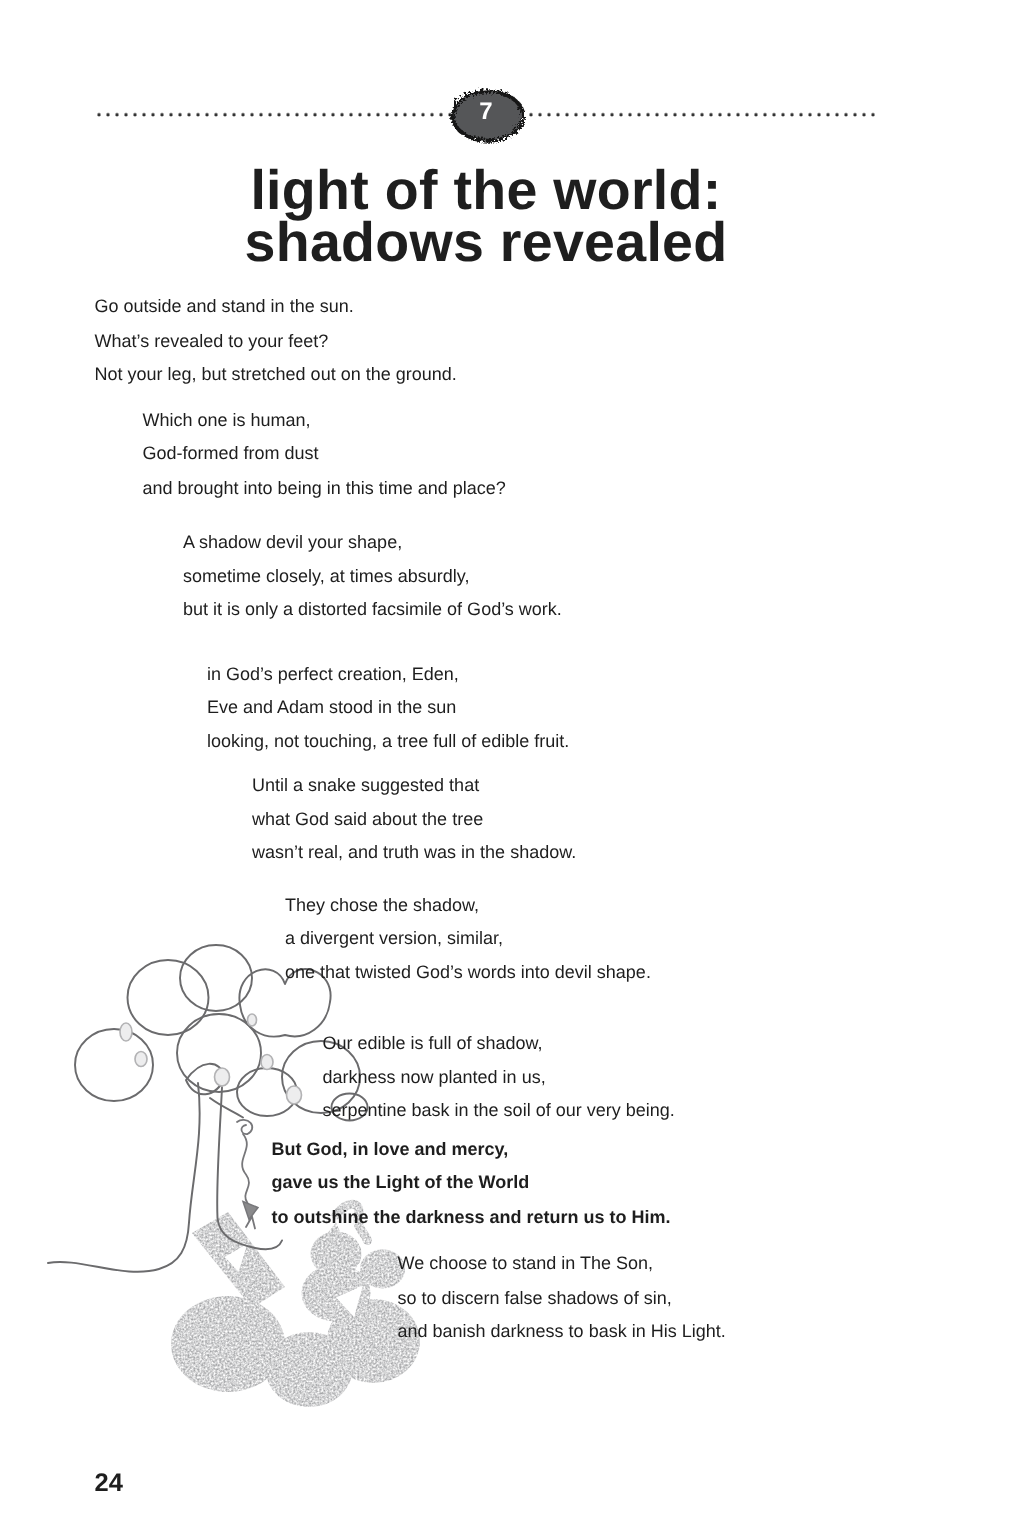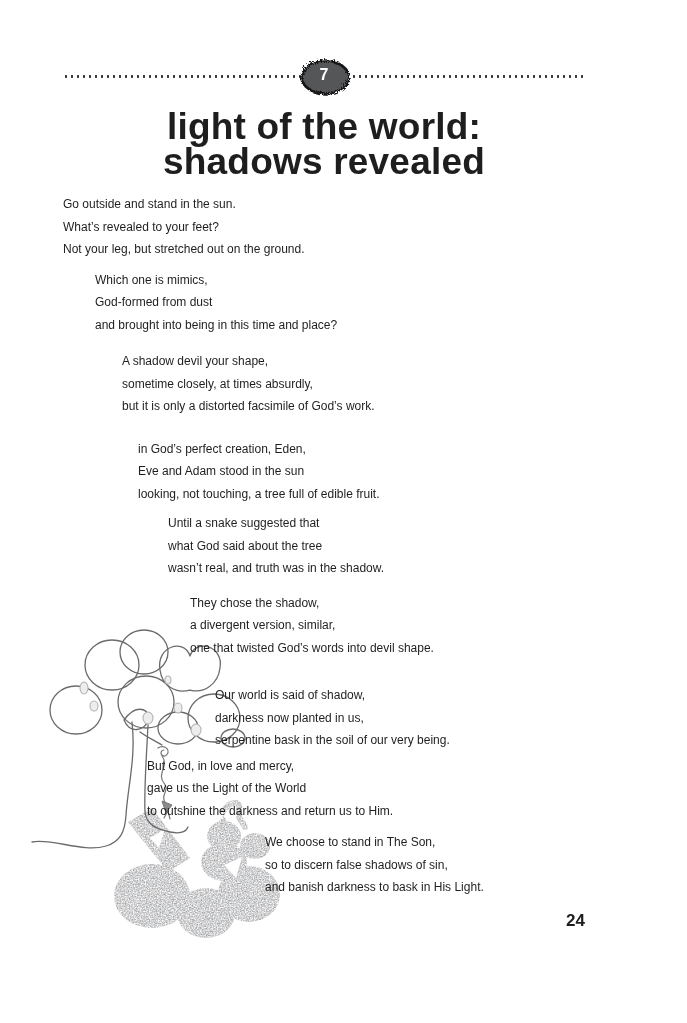--- a/index.html
+++ b/index.html
@@ -34,25 +34,25 @@
   .poem{position:absolute;left:63px;top:193px;width:560px;z-index:2;}
   .poem p{margin:0;font-size:12px;line-height:22.5px;white-space:nowrap;}
   .stanza{margin:0;}
   .s1{margin-left:0;   margin-bottom:8px;}
   .s2{margin-left:32px; margin-bottom:14px;}
   .s3{margin-left:59px; margin-bottom:20px;}
   .s4{margin-left:75px; margin-bottom:7px;}
   .s5{margin-left:105px;margin-bottom:12px;}
   .s6{margin-left:127px;margin-bottom:25px;}
   .s7{margin-left:152px;margin-bottom:3px;}
-  .s8{margin-left:84px;margin-bottom:9px;}
+  .s8{margin-left:118px;margin-bottom:9px;font-weight:bold;}
   .s9{margin-left:202px;margin-bottom:0;}
   
   .pagenum{
-    position:absolute;left:63px;top:911px;width:522px;text-align:right;
+    position:absolute;left:63px;top:979px;width:522px;text-align:left;
     font-size:17px;font-weight:bold;color:var(--text,#111);
   }
   
   .illus{position:absolute;left:28px;top:610px;width:265px;height:335px;z-index:1;}
   .tree-stroke{fill:none;stroke:var(--tree-line,#6b6b6d);stroke-width:1.3;stroke-linecap:round;stroke-linejoin:round;}
   .fruit{fill:#ededee;stroke:var(--fruit-line,#b3b3b5);stroke-width:1.1;}
   .snake-stroke{fill:none;stroke:#77777a;stroke-width:1.2;stroke-linecap:round;}
   .snake-head{fill:#8a8a8c;stroke:#77777a;stroke-width:1;}
   .shadow-fill{fill:var(--shadow,#a5a6a8);stroke:none;}
   .shadow-stroke{fill:none;stroke:var(--shadow,#a5a6a8);stroke-width:6;stroke-linecap:round;}
@@ -140,21 +140,21 @@
     </g>
   </svg>
 
   <div class="poem">
     <div class="stanza s1">
       <p>Go outside and stand in the sun.</p>
       <p>What’s revealed to your feet?</p>
       <p>Not your leg, but stretched out on the ground.</p>
     </div>
     <div class="stanza s2">
-      <p>Which one is mimics,</p>
+      <p>Which one is human,</p>
       <p>God-formed from dust</p>
       <p>and brought into being in this time and place?</p>
     </div>
     <div class="stanza s3">
       <p>A shadow devil your shape,</p>
       <p>sometime closely, at times absurdly,</p>
       <p>but it is only a distorted facsimile of God’s work.</p>
     </div>
     <div class="stanza s4">
       <p>in God’s perfect creation, Eden,</p>
@@ -165,21 +165,21 @@
       <p>Until a snake suggested that</p>
       <p>what God said about the tree</p>
       <p>wasn’t real, and truth was in the shadow.</p>
     </div>
     <div class="stanza s6">
       <p>They chose the shadow,</p>
       <p>a divergent version, similar,</p>
       <p>one that twisted God’s words into devil shape.</p>
     </div>
     <div class="stanza s7">
-      <p>Our world is said of shadow,</p>
+      <p>Our edible is full of shadow,</p>
       <p>darkness now planted in us,</p>
       <p>serpentine bask in the soil of our very being.</p>
     </div>
     <div class="stanza s8">
       <p>But God, in love and mercy,</p>
       <p>gave us the Light of the World</p>
       <p>to outshine the darkness and return us to Him.</p>
     </div>
     <div class="stanza s9">
       <p>We choose to stand in The Son,</p>

